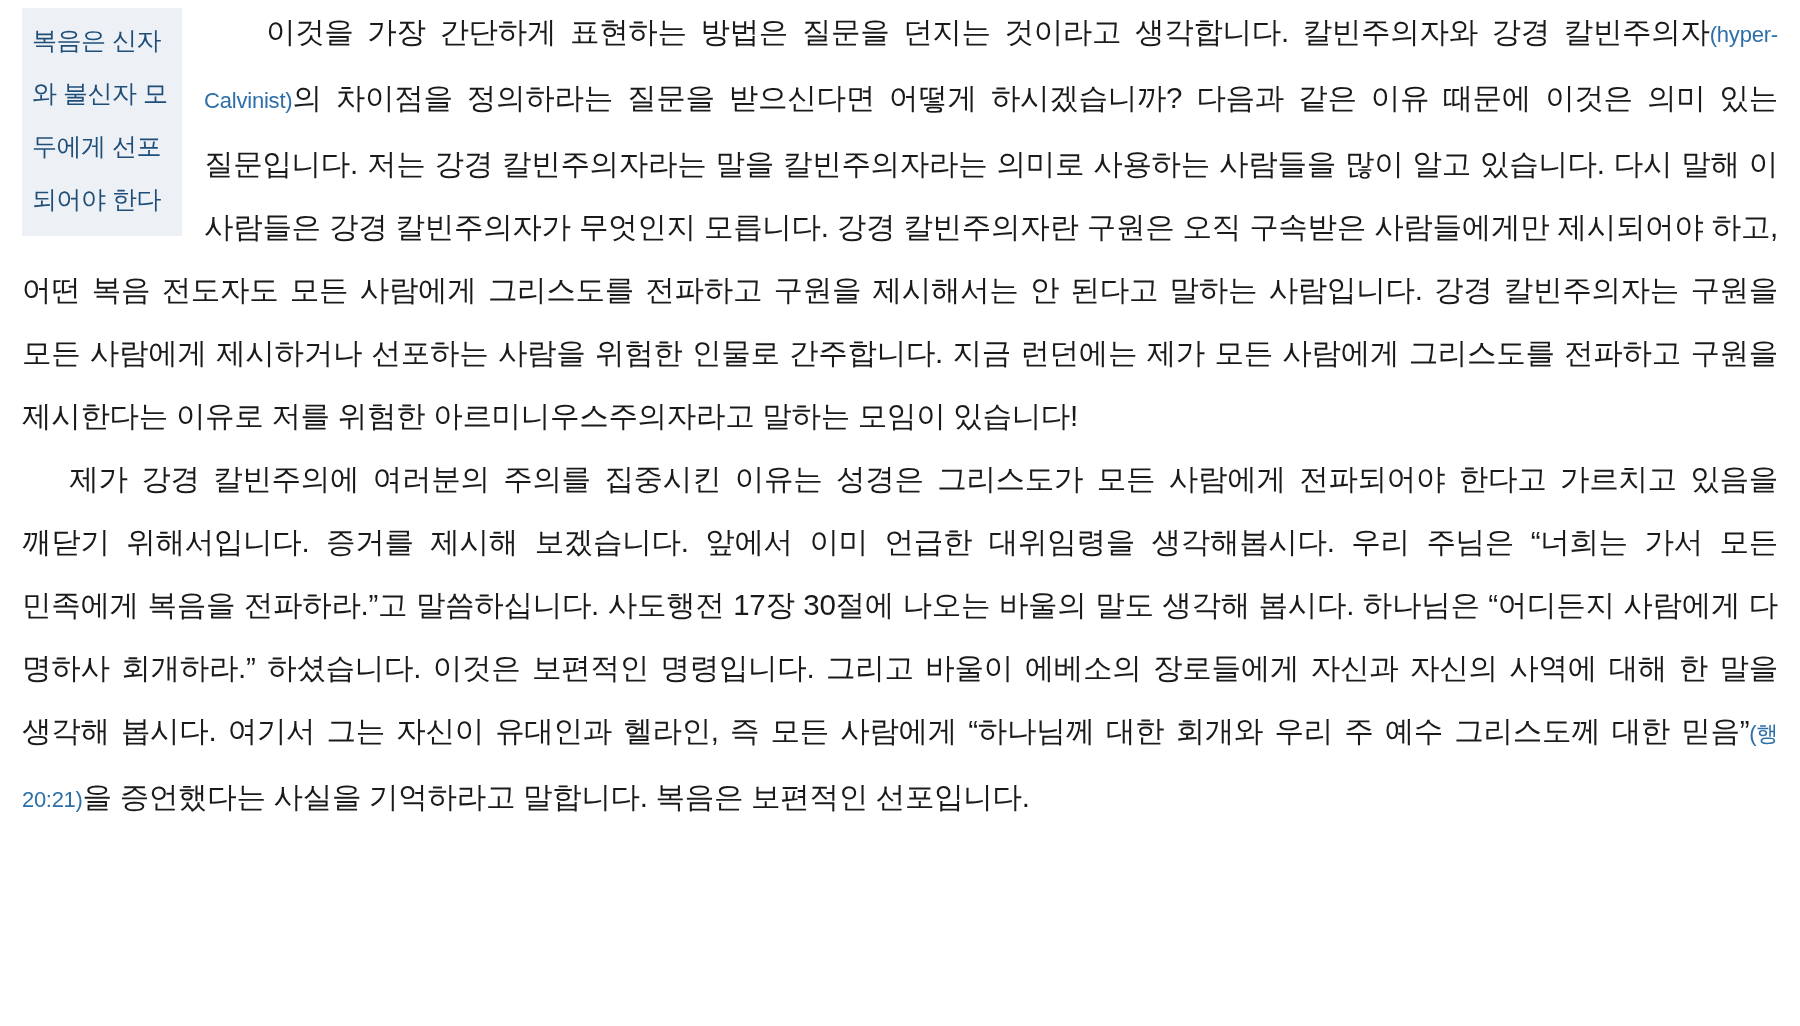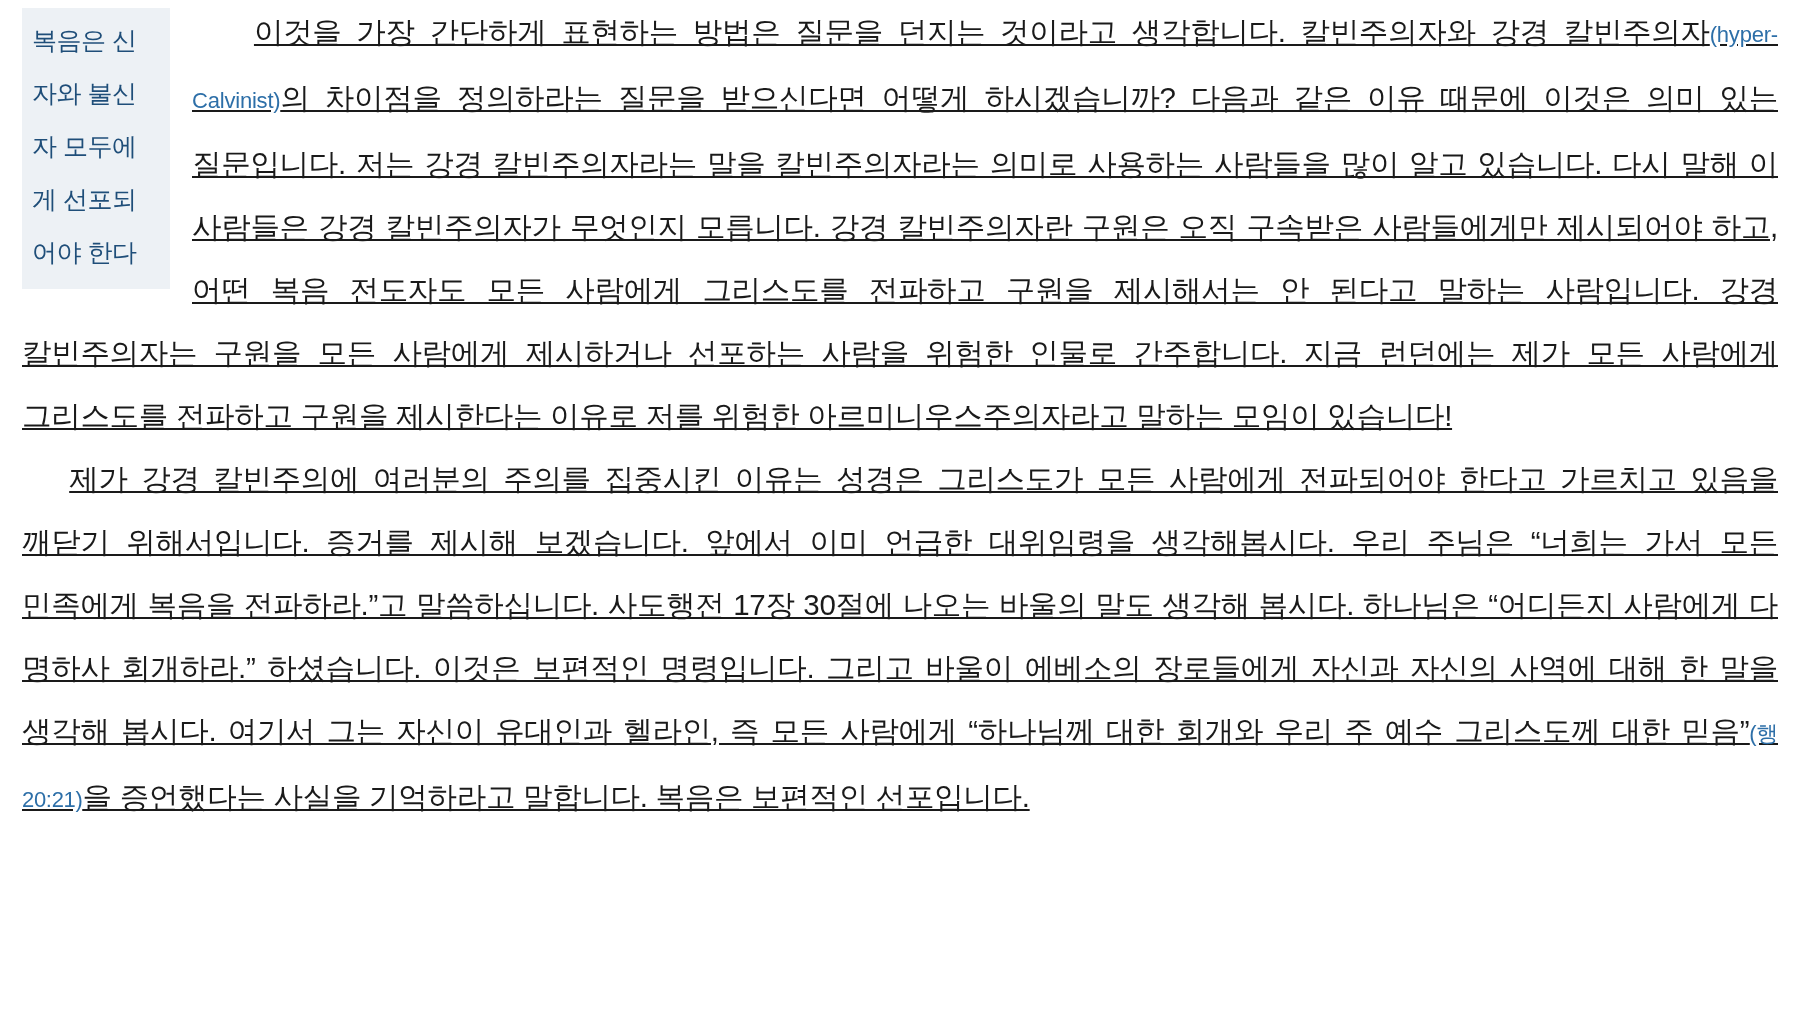--- a/index.html
+++ b/index.html
@@ -16,38 +16,37 @@
   }
   .page {
     position: relative;
     width: 1800px;
     height: 1026px;
     box-sizing: border-box;
     padding: 0 22px 0 22px;
   }
   .sidenote {
     float: left;
-    width: 148px;
+    width: 160px;
     box-sizing: border-box;
     background: #edf1f5;
     color: #1f4e79;
     font-size: 25px;
     line-height: 53px;
     padding: 6px 10px 10px 10px;
     margin: 8px 22px 6px 0;
     letter-spacing: -0.5px;
   }
   .body-text {
     font-size: 29.5px;
     line-height: 63px;
     text-align: justify;
     text-justify: inter-character;
     letter-spacing: -0.3px;
     word-break: keep-all;
-    text-decoration: underline;
   }
   .para {
     margin: 0;
     text-indent: 1.6em;
   }
   .para.first {
     text-indent: 2.1em;
   }
   .ref {
     color: #2d6fa8;

